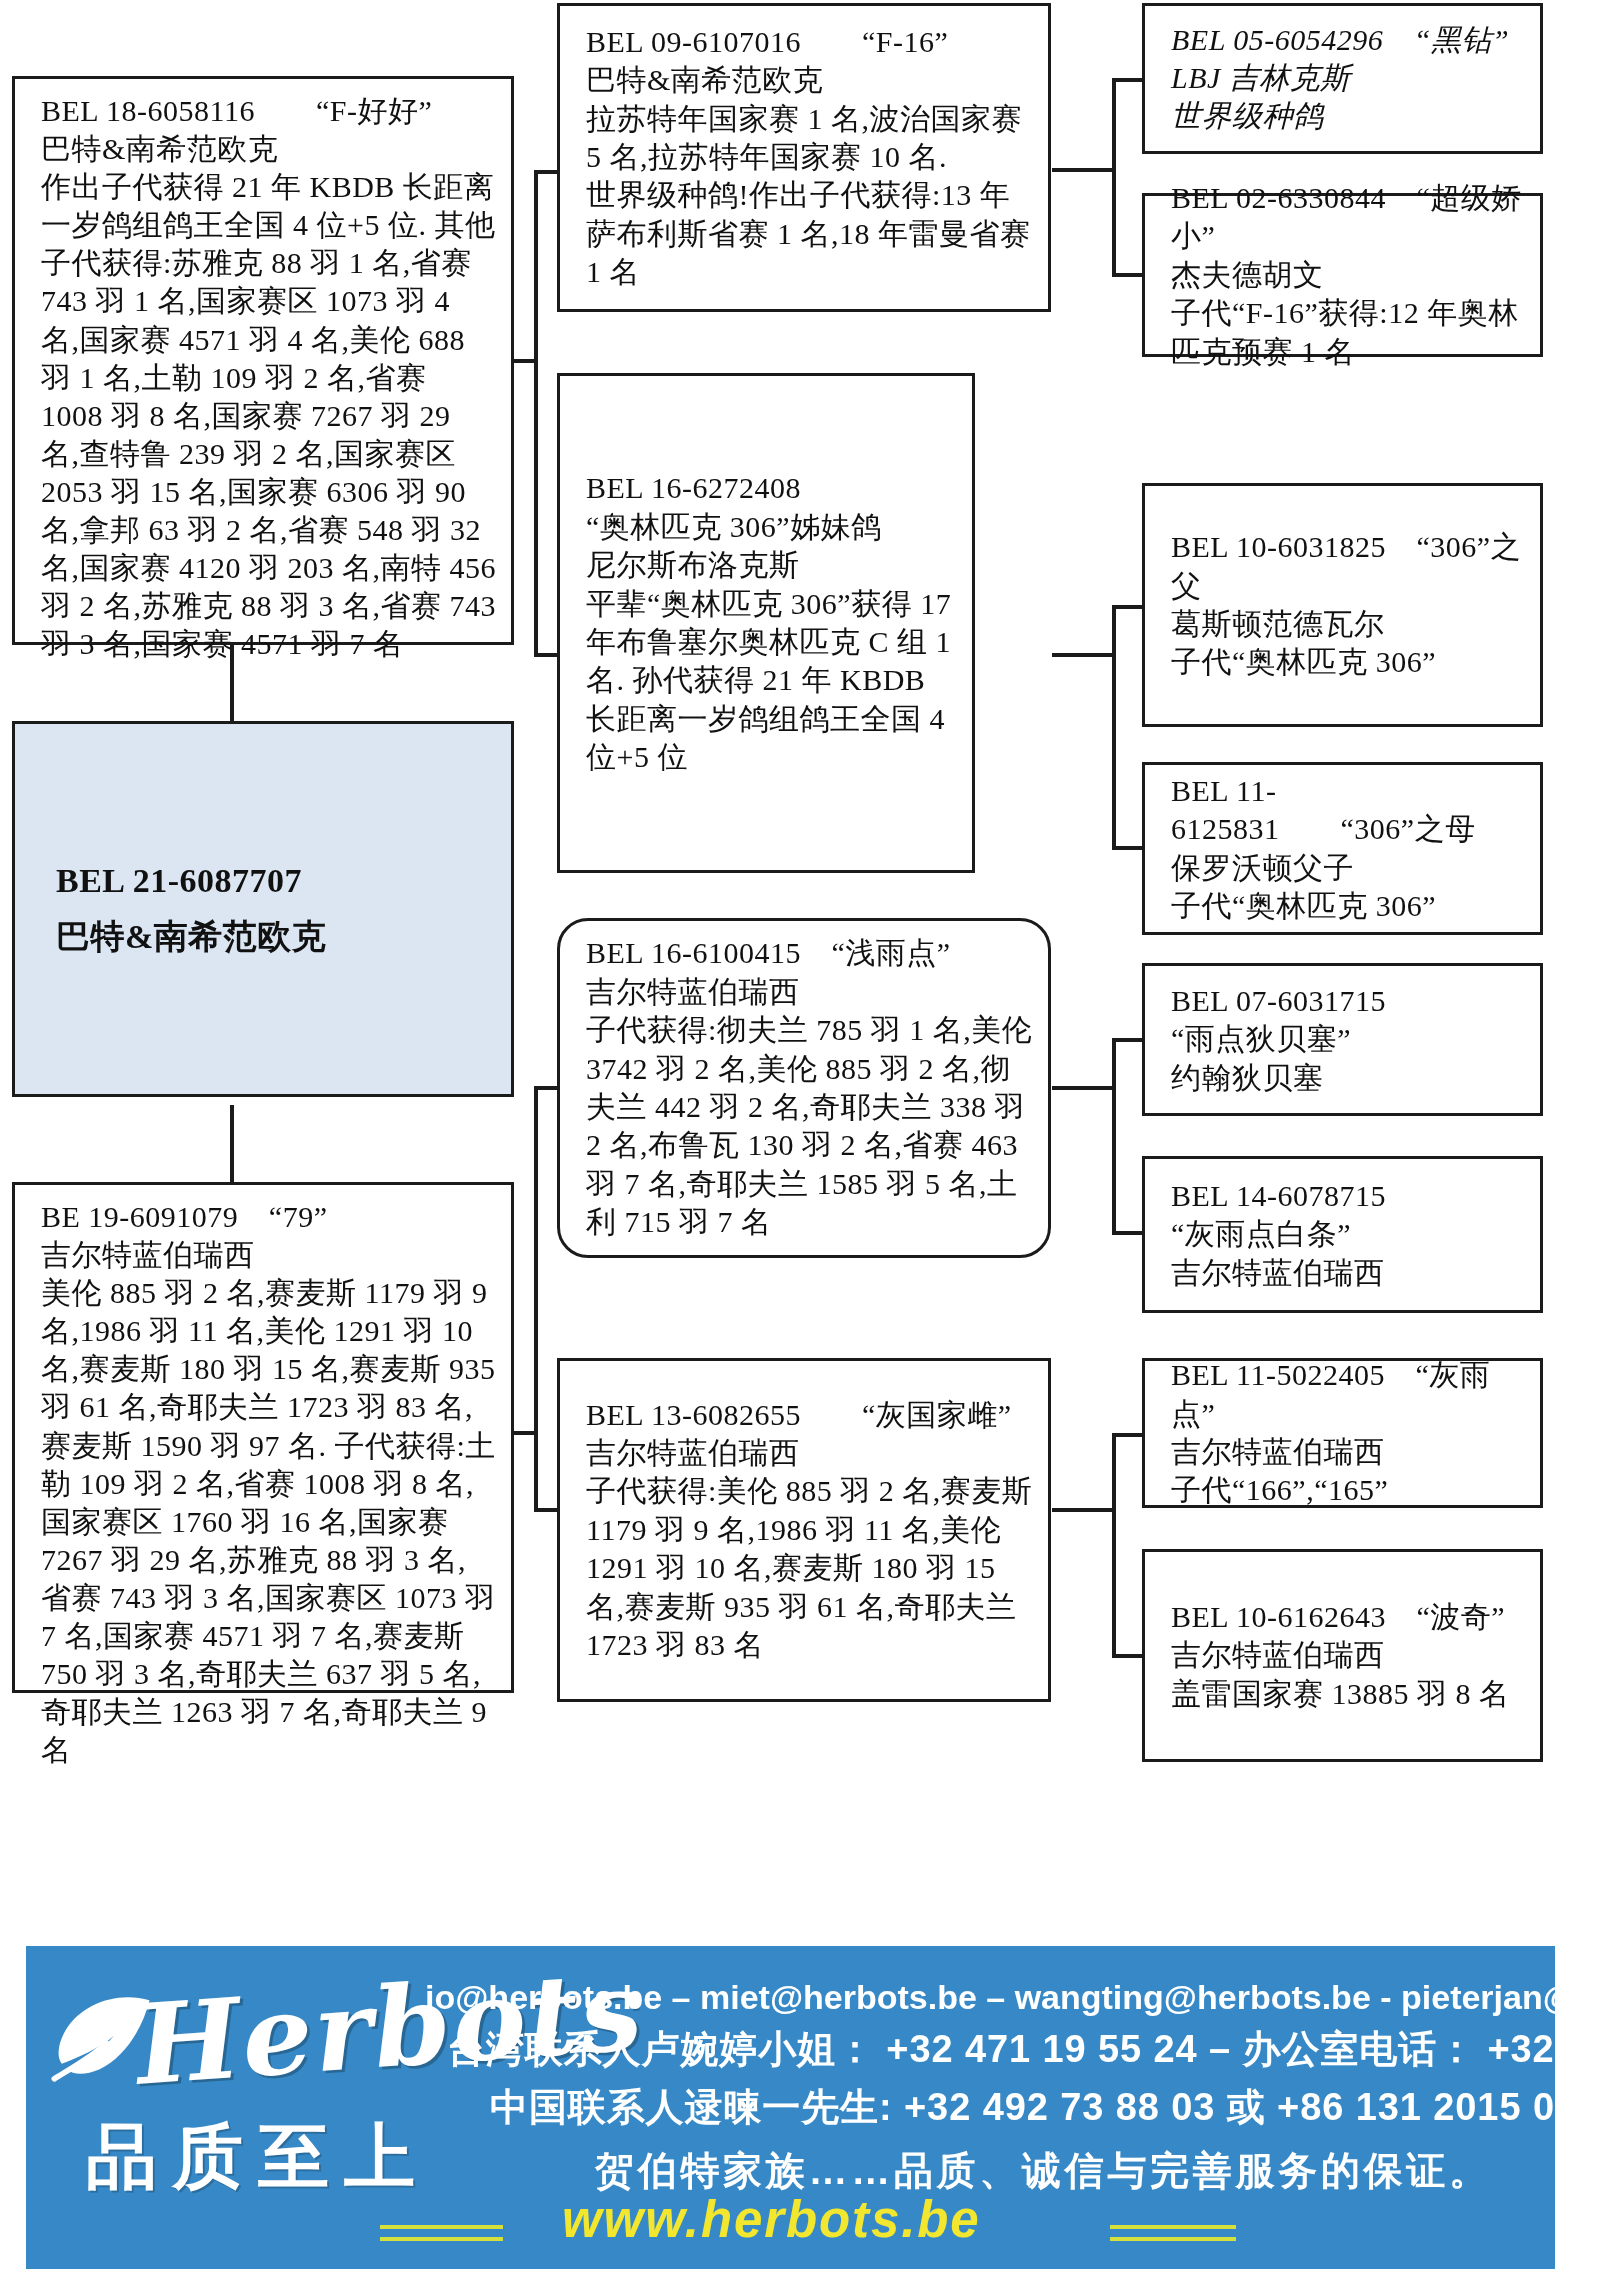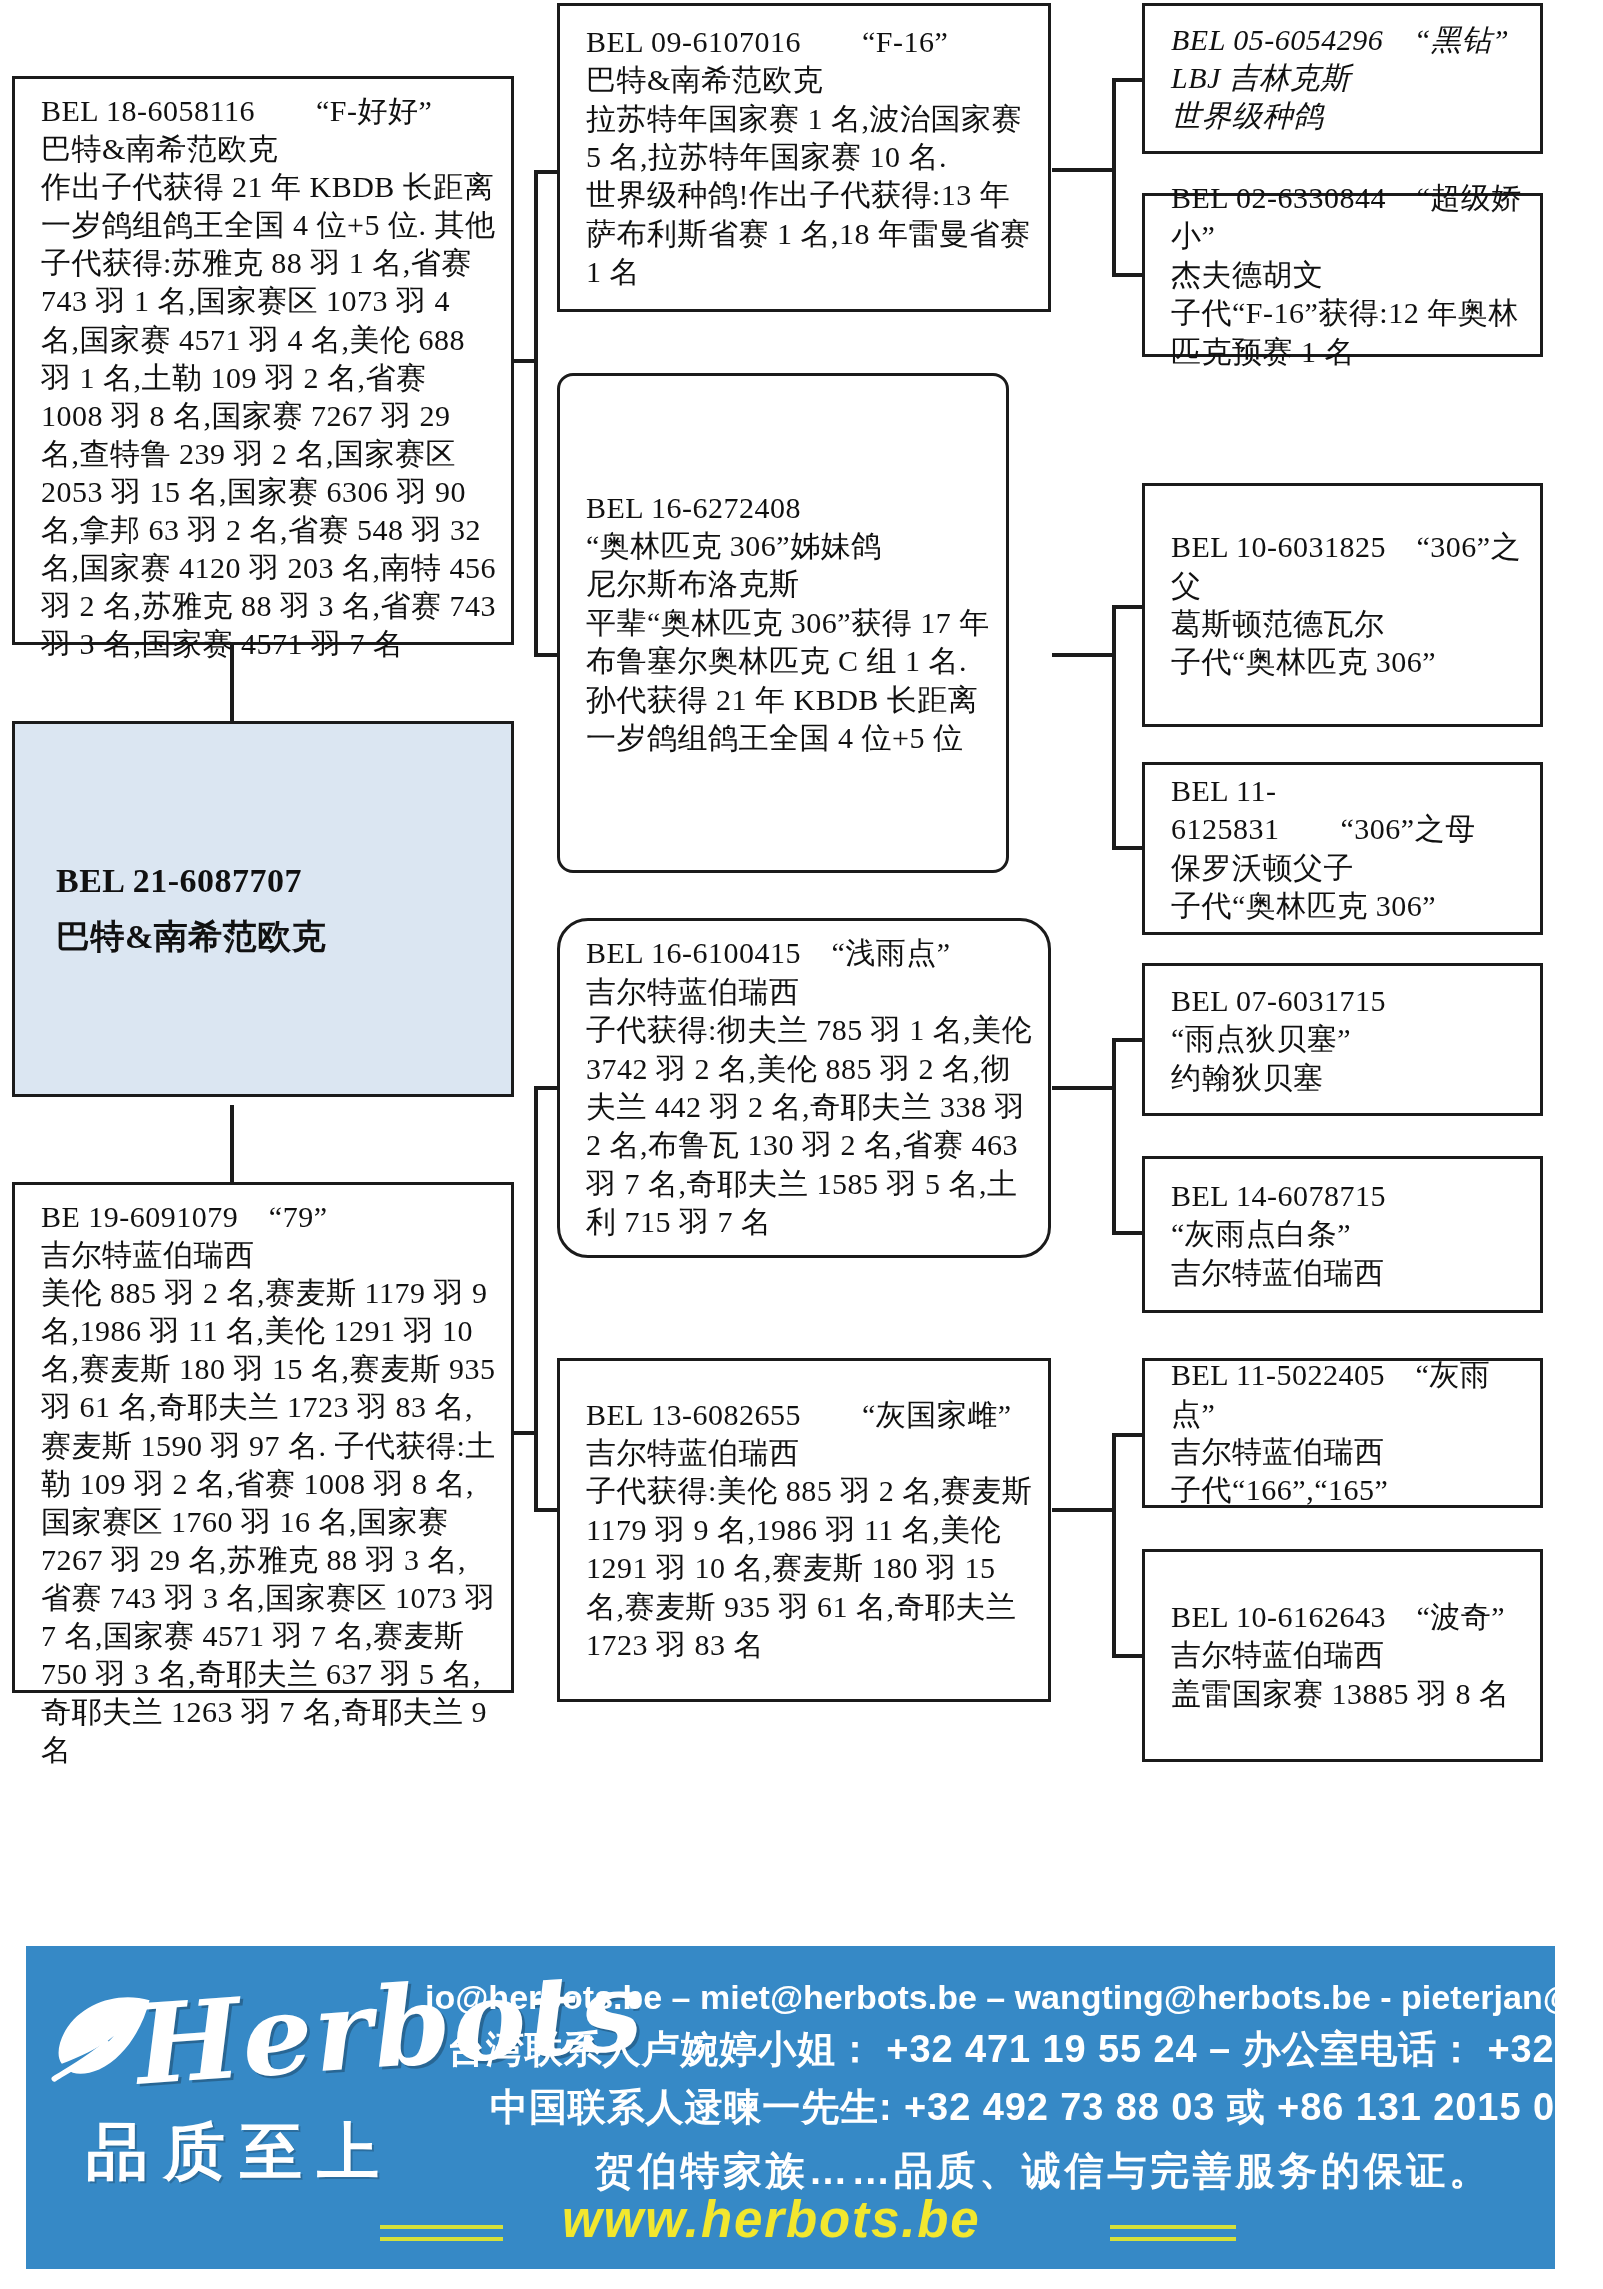--- a/index.html
+++ b/index.html
@@ -50,21 +50,21 @@
     font-style:italic;font-weight:bold;
     font-size:110px;
     transform:rotate(-4deg);
     text-shadow:2.8px 2.8px 0 rgba(0,0,0,0.25);
     letter-spacing:1.9px;
   }
   .feather{position:absolute;left:18.6px;top:43px;width:112px;height:103px;}
   .slogan{
     position:absolute;left:60px;top:164px;
     color:#ffffff;font-weight:bold;
-    font-size:62px;letter-spacing:15px;
+    font-size:71px;letter-spacing:15px;
     text-shadow:1.9px 1.9px 0 rgba(0,0,0,0.2);
   }
   .f-line{position:absolute;color:#ffffff;font-weight:bold;white-space:nowrap;}
   .f-emails{left:399px;top:32px;font-size:34px;}
   .f-tw{left:421px;top:78px;font-size:38px;letter-spacing:0.9px;}
   .f-cn{left:464px;top:136px;font-size:38px;letter-spacing:0.9px;}
   .f-tagline{left:569px;top:198px;font-size:39px;letter-spacing:3.7px;}
   .f-site{
     position:absolute;left:536px;top:244px;
     color:#f2e72e;font-weight:bold;font-style:italic;
@@ -100,21 +100,21 @@
 美伦 885 羽 2 名,赛麦斯 1179 羽 9 名,1986 羽 11 名,美伦 1291 羽 10 名,赛麦斯 180 羽 15 名,赛麦斯 935 羽 61 名,奇耶夫兰 1723 羽 83 名,赛麦斯 1590 羽 97 名. 子代获得:土勒 109 羽 2 名,省赛 1008 羽 8 名,国家赛区 1760 羽 16 名,国家赛 7267 羽 29 名,苏雅克 88 羽 3 名,省赛 743 羽 3 名,国家赛区 1073 羽 7 名,国家赛 4571 羽 7 名,赛麦斯 750 羽 3 名,奇耶夫兰 637 羽 5 名,奇耶夫兰 1263 羽 7 名,奇耶夫兰 9 名</div>
   </div>
 
   <div class="pbox" style="left:557px;top:2.8px;width:494px;height:309px;">
     <div class="box-text">BEL 09-6107016　　“F-16”
 巴特&amp;南希范欧克
 拉苏特年国家赛 1 名,波治国家赛 5 名,拉苏特年国家赛 10 名.
 世界级种鸽!作出子代获得:13 年萨布利斯省赛 1 名,18 年雷曼省赛 1 名</div>
   </div>
 
-  <div class="pbox" style="left:557px;top:373px;width:452px;height:500px;border-radius:16px;">
+  <div class="pbox" style="left:557px;top:373px;width:418px;height:500px;">
     <div class="box-text">BEL 16-6272408
 “奥林匹克 306”姊妹鸽
 尼尔斯布洛克斯
 平辈“奥林匹克 306”获得 17 年布鲁塞尔奥林匹克 C 组 1 名. 孙代获得 21 年 KBDB 长距离一岁鸽组鸽王全国 4 位+5 位</div>
   </div>
 
   <div class="pbox" style="left:557px;top:918px;width:494px;height:340px;border-radius:31px;">
     <div class="box-text">BEL 16-6100415　“浅雨点”
 吉尔特蓝伯瑞西
 子代获得:彻夫兰 785 羽 1 名,美伦 3742 羽 2 名,美伦 885 羽 2 名,彻夫兰 442 羽 2 名,奇耶夫兰 338 羽 2 名,布鲁瓦 130 羽 2 名,省赛 463 羽 7 名,奇耶夫兰 1585 羽 5 名,土利 715 羽 7 名</div>

